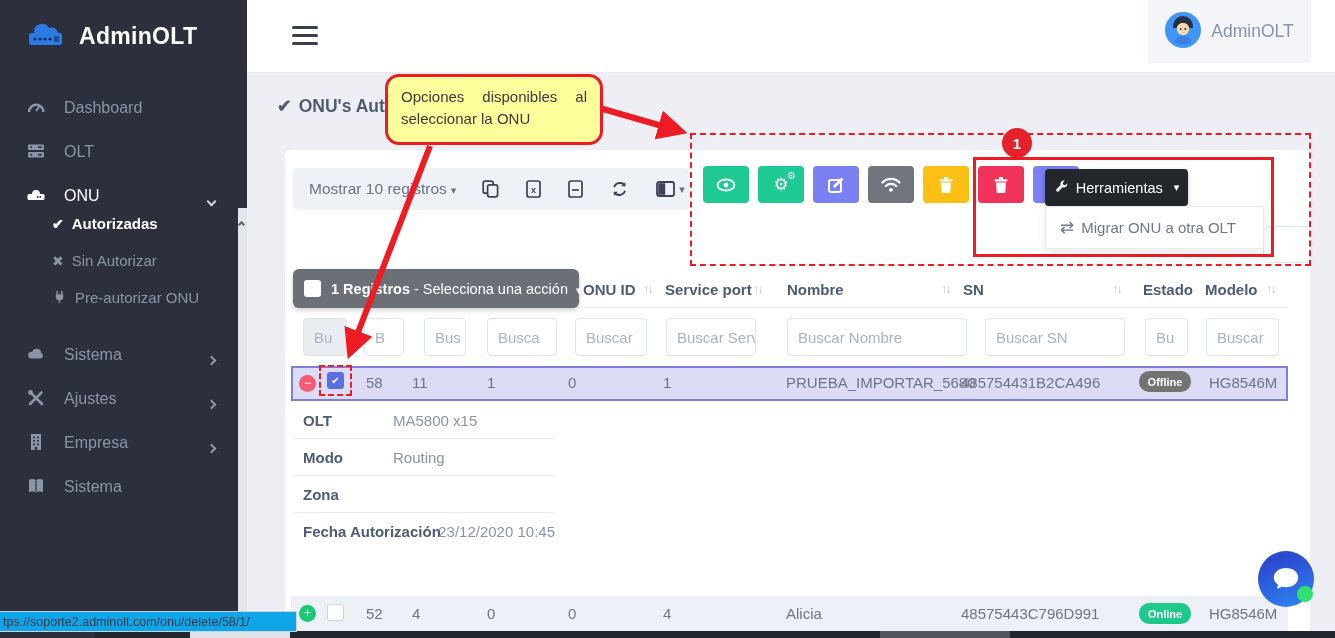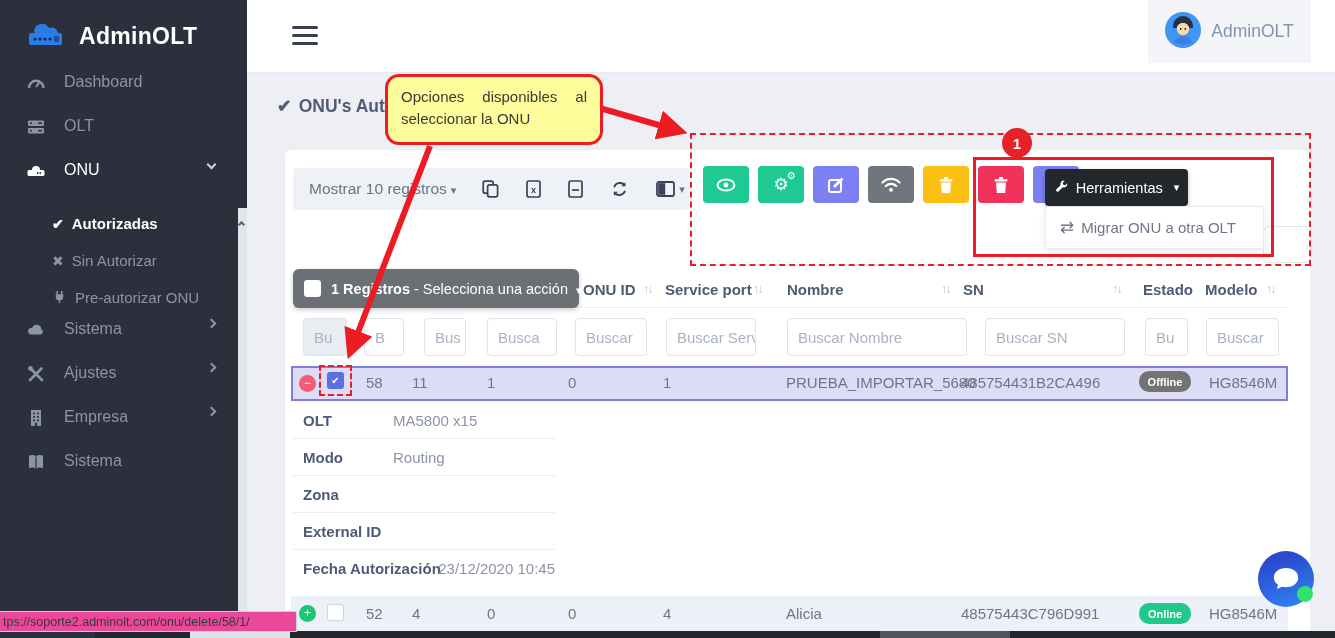--- a/index.html
+++ b/index.html
@@ -5,21 +5,21 @@
   * { margin:0; padding:0; box-sizing:border-box; }
   html,body { width:1335px; height:638px; overflow:hidden; }
   body { font-family:"Liberation Sans",sans-serif; background:#edeff4; }
   #app { position:relative; width:1335px; height:638px; overflow:hidden; background:#edeff4; }
 
   
   .sidebar { position:absolute; left:0; top:0; width:247px; height:638px; background:#2b303c; z-index:5; }
   .logo-row { display:flex; align-items:center; gap:9px; padding:18px 0 0 22px; }
   .logo-text { color:#fff; font-size:23px; font-weight:bold; letter-spacing:.3px; }
   .nav { margin-top:18px; }
-  .nav-item { display:flex; align-items:flex-start; height:44px; padding-left:24px; color:#8b95a7; font-size:16px; cursor:pointer; position:relative; }
+  .nav-item { display:flex; align-items:flex-end; height:44px; padding-left:24px; color:#8b95a7; font-size:16px; cursor:pointer; position:relative; }
   .nav-item .nicon { width:24px; margin-right:16px; display:flex; justify-content:center; }
   .nav-item.active-parent { color:#ffffff; }
   .chev { position:absolute; right:32px; width:7px; height:7px; border-right:2px solid #8b95a7; border-bottom:2px solid #8b95a7; }
   .chev.right { transform:rotate(-45deg); }
   .chev.down  { transform:rotate(45deg); border-color:#cfd5de; }
   .sub-item { display:flex; align-items:center; height:37px; padding-left:52px; color:#8b95a7; font-size:15px; cursor:pointer; }
   .sub-item .sicon { margin-right:8px; font-size:14px; }
   .sub-item.active { color:#ffffff; font-weight:bold; }
   .side-scroll { position:absolute; right:0; top:208px; width:9px; height:430px; background:#e2e5ea; }
   .side-scroll .up { position:absolute; top:14px; left:1px; width:5px; height:5px; border-left:2px solid #5c6370; border-top:2px solid #5c6370; transform:rotate(45deg); }
@@ -92,21 +92,21 @@
   .badge.offline { background:#737373; } .badge.online { background:#1fc98c; }
 
   
   .details { position:absolute; left:293px; top:402px; width:262px; z-index:2; }
   .drow { display:flex; align-items:center; height:37px; border-bottom:1px solid #e9edf2; padding-left:10px; gap:8px; }
   .drow:last-child { border-bottom:none; }
   .dlabel { color:#4d5b74; font-weight:bold; font-size:15px; min-width:82px; white-space:nowrap; }
   .dvalue { color:#8b94a6; font-size:15px; white-space:nowrap; }
 
   
-  .statusbar { position:absolute; left:0; top:611px; width:297px; height:21px; background:#ec4899; border:1px solid #cfd3d9; border-left:none; font-size:12.5px; color:#333a44; display:flex; align-items:center; padding-left:3px; z-index:10; white-space:nowrap; overflow:hidden; }
+  .statusbar { position:absolute; left:0; top:611px; width:297px; height:21px; background:#0ea5e9; border:1px solid #cfd3d9; border-left:none; font-size:12.5px; color:#333a44; display:flex; align-items:center; padding-left:3px; z-index:10; white-space:nowrap; overflow:hidden; }
   .hscroll { position:absolute; top:631px; height:7px; z-index:9; }
   .chat { position:absolute; left:1258px; top:551px; width:56px; height:56px; border-radius:50%; background:linear-gradient(160deg,#2b49cf 20%,#2f80f0 90%); z-index:10; cursor:pointer; display:flex; align-items:center; justify-content:center; }
   .chat-dot { position:absolute; left:1297px; top:586px; width:16px; height:16px; border-radius:50%; background:#31e272; z-index:11; }
 </style>
 </head>
 <body>
 
 <div id="app">
 
   <div class="sidebar">
@@ -415,24 +415,20 @@
       </div>
     <div class="drow">
         <span class="dlabel">Modo</span>
         <span class="dvalue">Routing</span>
       </div>
     <div class="drow">
         <span class="dlabel">Zona</span>
         <span class="dvalue"></span>
       </div>
     <div class="drow">
-        <span class="dlabel">External ID</span>
-        <span class="dvalue"></span>
-      </div>
-    <div class="drow">
         <span class="dlabel">Fecha Autorización</span>
         <span class="dvalue">23/12/2020 10:45</span>
       </div>
   </div>
 
   <div class="row2"></div>
   <span class="circle-btn plus" style="left:299px;top:605px;">+</span>
   <span class="rowcb un" style="left:327px;top:604px;"></span>
   <span class="cell" style="left:366px;top:605px;">52</span>
   <span class="cell" style="left:412px;top:605px;">4</span>

